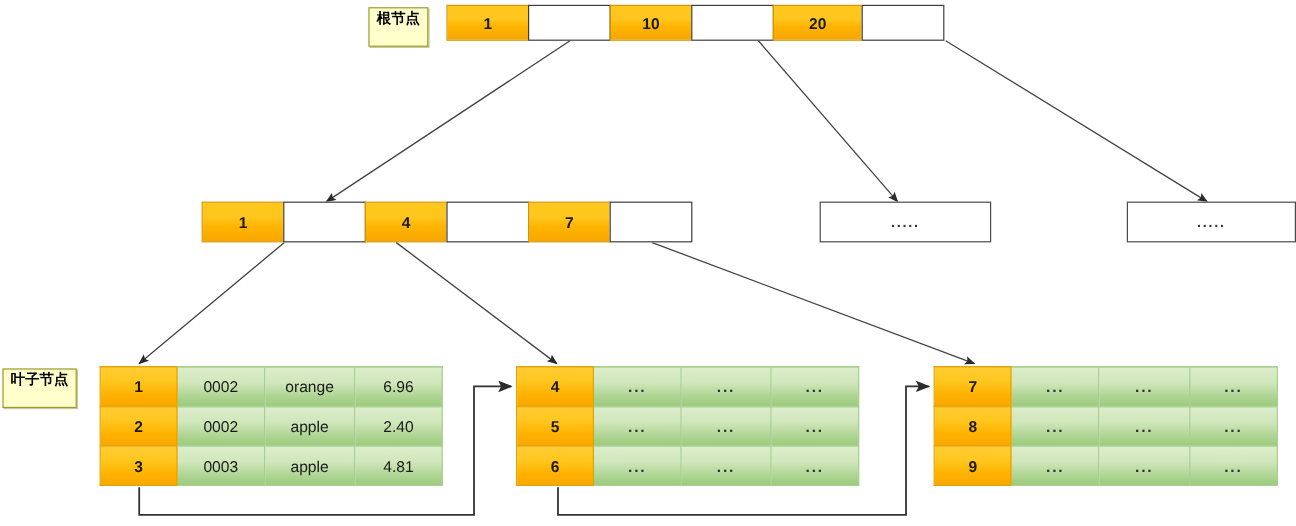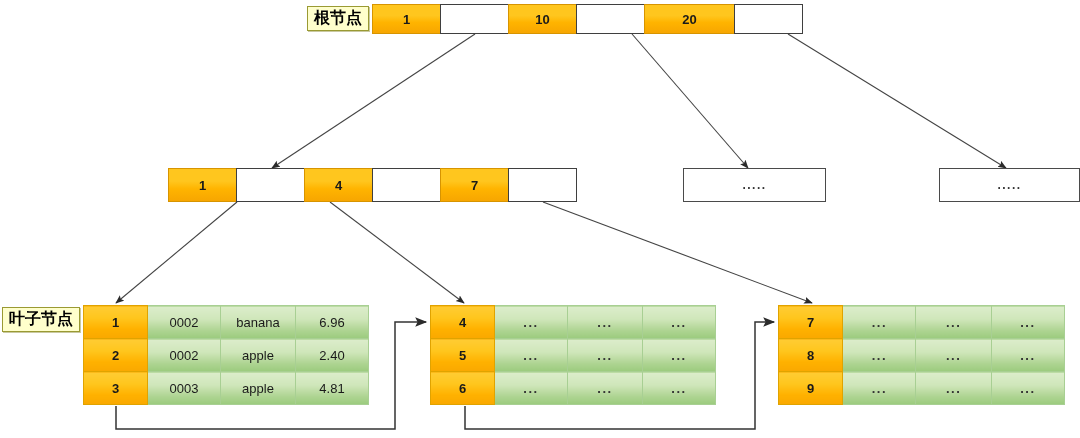--- a/index.html
+++ b/index.html
@@ -93,24 +93,24 @@
     font-weight: bold;
     color: #333;
   }
 
   
   .tag {
     position: absolute;
     background: #ffffcc;
     border: 1px solid #9a9a33;
     box-shadow: 1px 1px 0 #c9c9a0;
-    font-size: 16px;
+    font-size: 12px;
     font-weight: bold;
     color: #000000;
-    padding: 2px 6px 3px 6px;
+    padding: 2px 6px 16px 6px;
     line-height: 1.1;
     white-space: nowrap;
   }
 </style>
 </head>
 <body>
 
 <div id="canvas">
 
   <svg id="edges" viewBox="0 0 1080 438" xmlns="http://www.w3.org/2000/svg">
@@ -133,21 +133,21 @@
   </svg>
 
   <div class="tag" style="left:307px; top:6px;">根节点</div>
   <div class="tag" style="left:2px; top:307px;">叶子节点</div>
 
   <div class="node" id="root-node" style="left:372px; top:4px; height:30px;">
       <div class="cell key" style="width: 69px;">1</div>
       <div class="cell ptr" style="width: 69px;"></div>
       <div class="cell key" style="width: 69px;">10</div>
       <div class="cell ptr" style="width: 69px;"></div>
-      <div class="cell key" style="width: 91px;">20</div>
+      <div class="cell key" style="width: 75px;">20</div>
       <div class="cell ptr" style="width: 69px;"></div>
     </div>
 
   <div class="node" id="internal-node-1" style="left:168px; top:168px; height:34px;">
       <div class="cell key" style="width: 69px;">1</div>
       <div class="cell ptr" style="width: 69px;"></div>
       <div class="cell key" style="width: 69px;">4</div>
       <div class="cell ptr" style="width: 69px;"></div>
       <div class="cell key" style="width: 69px;">7</div>
       <div class="cell ptr" style="width: 69px;"></div>
@@ -163,21 +163,21 @@
       <colgroup>
         <col style="width: 64px;">
         <col style="width: 73px;">
         <col style="width: 75px;">
         <col style="width: 73px;">
       </colgroup>
       <tbody>
         <tr>
           <td class="k">1</td>
           <td class="v">0002</td>
-          <td class="v">banana</td>
+          <td class="v">orange</td>
           <td class="v">6.96</td>
         </tr>
         <tr>
           <td class="k">2</td>
           <td class="v">0002</td>
           <td class="v">apple</td>
           <td class="v">2.40</td>
         </tr>
         <tr>
           <td class="k">3</td>

